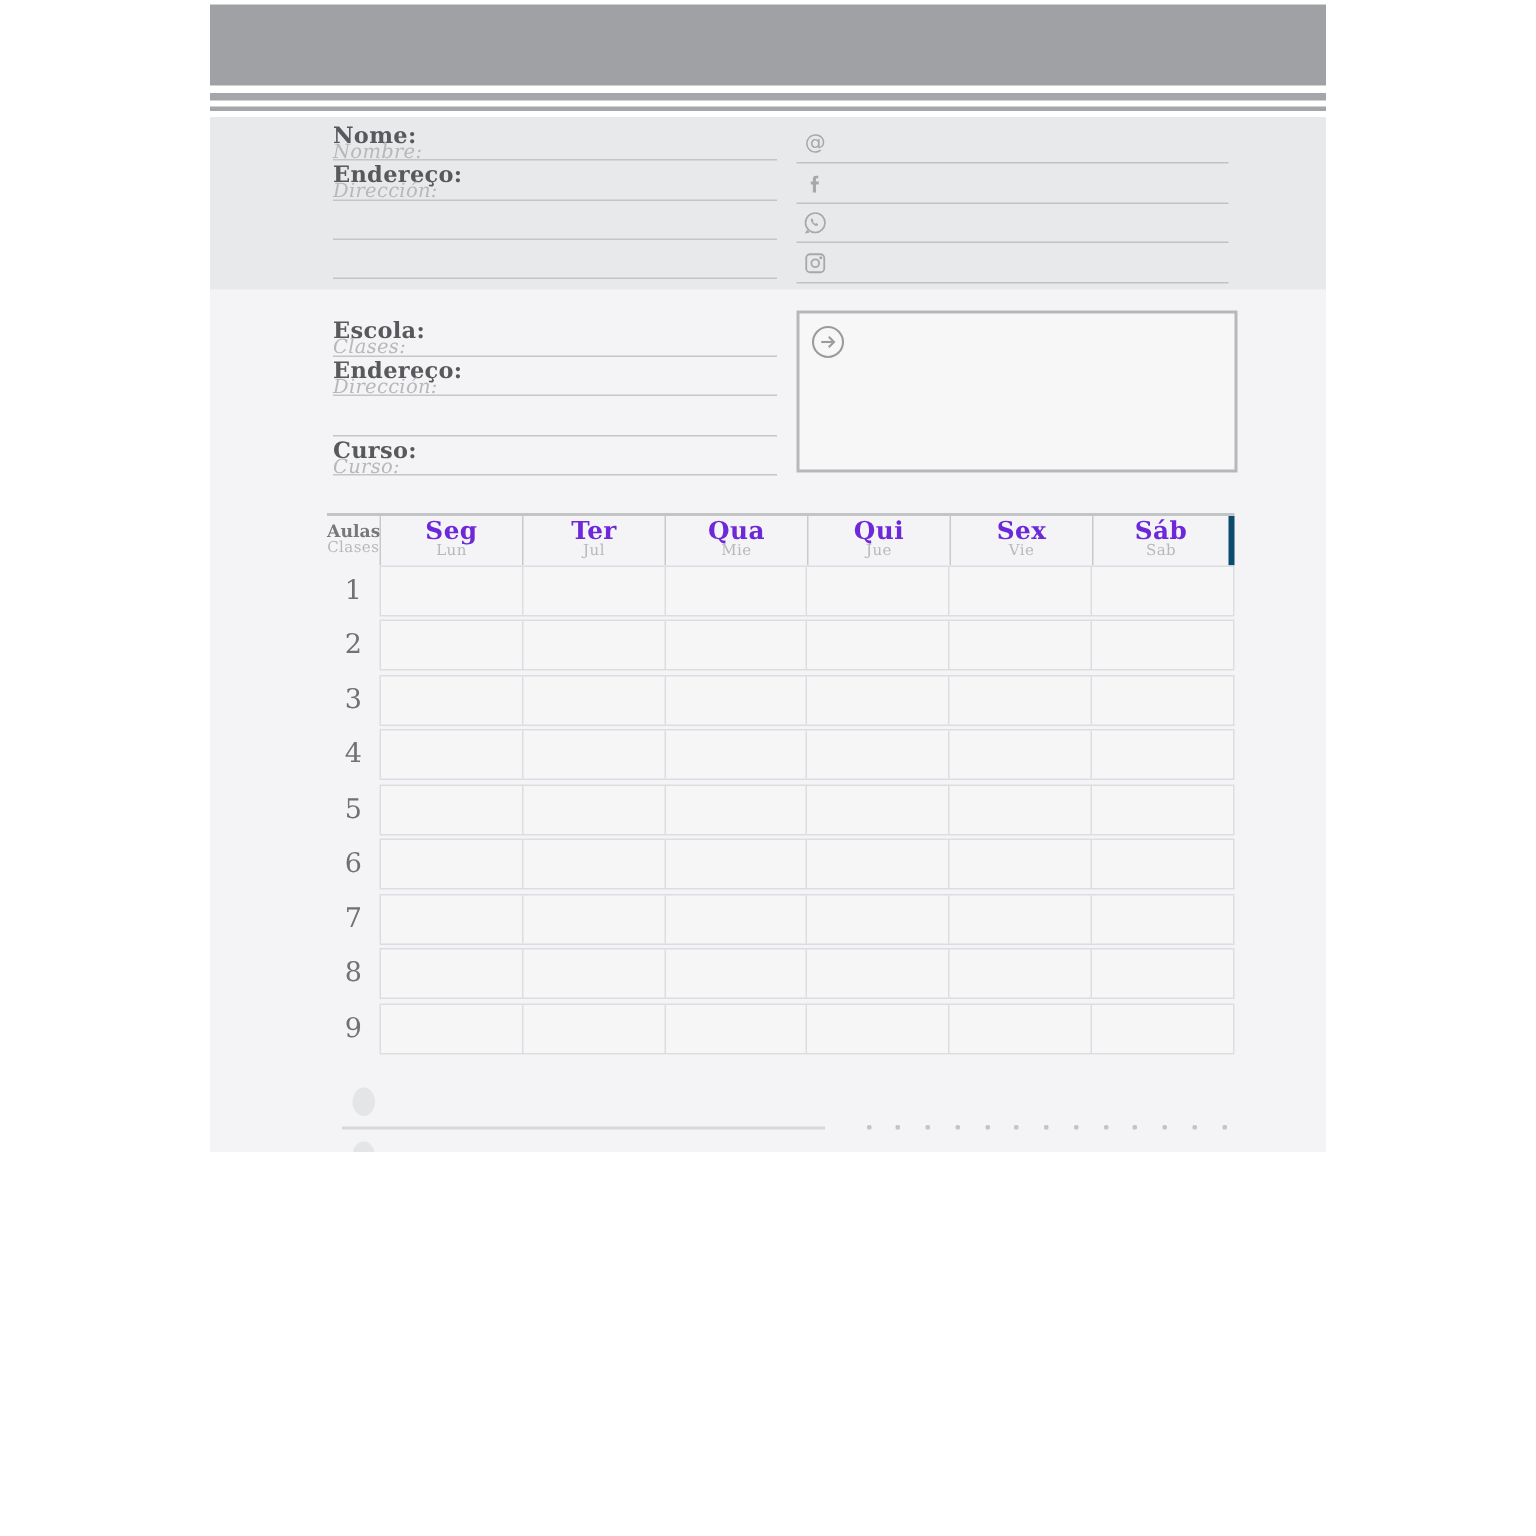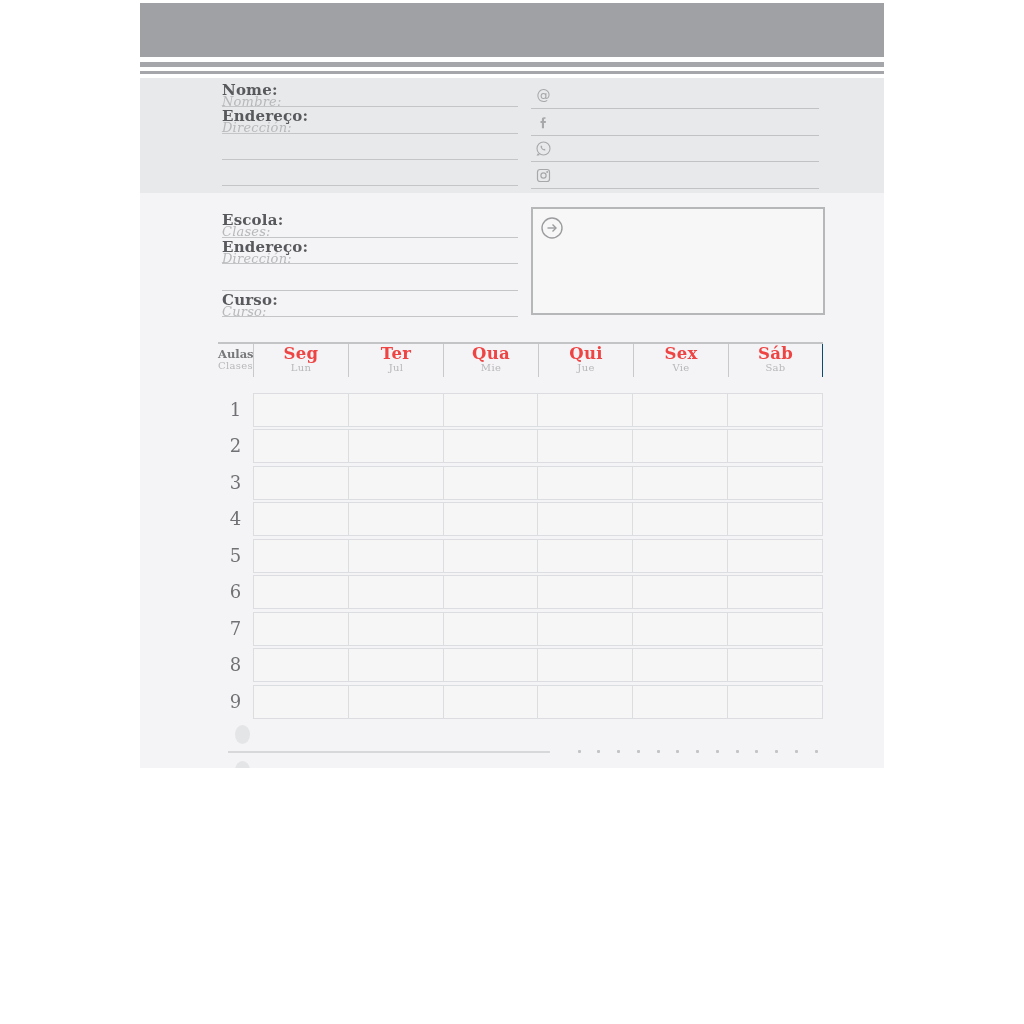--- a/index.html
+++ b/index.html
@@ -32,27 +32,27 @@
   .s-icon svg{display:block;}
 
   
   .photo-box{position:absolute;left:531px;top:207px;width:294px;height:108px;background:#f7f7f8;
              border:2px solid #b6b7b9;box-sizing:border-box;}
   .arrow-ic{position:absolute;left:7px;top:7px;}
 
   
   .timetable{position:absolute;left:218px;top:342px;width:605px;}
   .tt-topline{height:2px;background:#c3c4c6;}
-  .tt-header{display:flex;height:33px;margin-bottom:16px;}
+  .tt-header{display:flex;height:33px;margin-bottom:0;}
   .tt-corner{width:35px;text-align:center;padding-top:4px;box-sizing:border-box;}
   .corner-l{font-size:11.5px;font-weight:bold;color:#77787a;line-height:12px;}
   .tt-day-sub{font-size:10px;color:var(--label-light,#b5b6b8);line-height:11px;letter-spacing:.3px;}
   .tt-day{width:95px;box-sizing:border-box;border-left:1px solid #c8c9cb;text-align:center;padding-top:1px;}
-  .tt-day:last-child{border-right:1px solid #0c4a6e;}
-  .tt-day-label{font-size:16.5px;font-weight:bold;color:#ef4444;line-height:17px;letter-spacing:.3px;}
+  .tt-day:last-child{border-right:4px solid #0c4a6e;}
+  .tt-day-label{font-size:16.5px;font-weight:bold;color:#6d28d9;line-height:17px;letter-spacing:.3px;}
   .tt-row{display:flex;margin-bottom:2.45px;}
   .tt-num{width:35px;font-size:18px;color:#707174;text-align:center;line-height:34px;}
   .tt-cells{width:570px;height:34px;box-sizing:border-box;display:flex;
             background:var(--cell-bg,#f6f6f7);border:1px solid var(--cell-border,#dcdde0);}
   .tt-cell{flex:1;height:100%;box-sizing:border-box;}
   .tt-cell + .tt-cell{border-left:1px solid var(--cell-border,#dcdde0);}
 
   
   .notes{position:absolute;left:228px;top:716.6px;width:322px;}
   .note-row{position:relative;height:36.45px;border-bottom:2px solid #d7d8da;box-sizing:border-box;}

